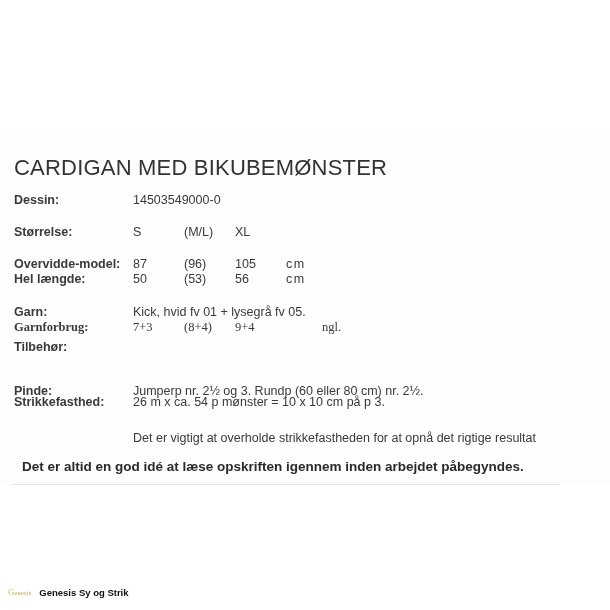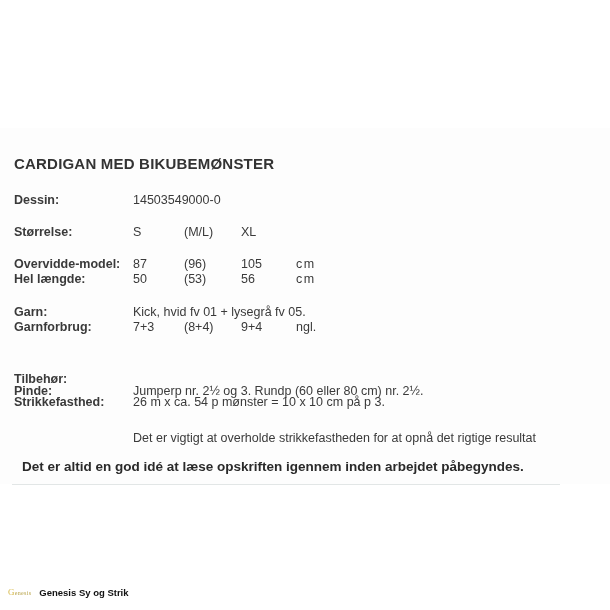--- a/index.html
+++ b/index.html
@@ -8,29 +8,29 @@
     background:#ffffff;
     font-family:"Liberation Sans", sans-serif;
     color:#3a3a3a;
   }
   .panel {
     position:absolute; left:0; top:128px; width:610px; height:356px;
     background:#fdfdfd;
   }
   .title {
     position:absolute; left:14px; top:155px;
-    font-size:15px; letter-spacing:0.2px; color:#333;
-    font-weight:bold;
+    font-size:22px; letter-spacing:0.2px; color:#333;
+    font-weight:normal;
   }
   .row { position:absolute; left:0; width:582px; height:16px; font-size:12.5px; }
   .lbl { position:absolute; left:14px; font-weight:bold; color:#3a3a3a; }
   .c1 { position:absolute; left:133px; }
   .c2 { position:absolute; left:184px; }
-  .c3 { position:absolute; left:241px; }
-  .c4 { position:absolute; left:296px; letter-spacing:1.5px; }
+  .c3 { position:absolute; left:235px; }
+  .c4 { position:absolute; left:286px; letter-spacing:1.5px; }
   .val { position:absolute; left:133px; white-space:nowrap; }
   .notice {
     position:absolute; left:14px; top:459px; font-size:13.5px; font-weight:bold; color:#2a2a2a;padding-left:8px;
   }
   .divider {
     position:absolute; left:12px; top:484px; width:548px; height:1px; background:#e2e6e6;
   }
   .footer { position:absolute; left:8px; top:586px; height:12px; display:flex; align-items:center; }
   .logo {
     font-size:6px; color:#b8a34a; font-family:"Liberation Serif", serif; margin-right:8px; letter-spacing:0.3px;
@@ -71,29 +71,29 @@
   <span class="c2">(53)</span>
   <span class="c3">56</span>
   <span class="c4">cm</span>
 </div>
 
 <div class="row" style="top:305px;">
   <span class="lbl">Garn:</span>
   <span class="val">Kick, hvid fv 01 + lysegrå fv 05.</span>
 </div>
 
-<div class="row" style="top:320px;">
+<div class="row" style="top:320px;font-family:Liberation Serif, serif;">
   <span class="lbl">Garnforbrug:</span>
   <span class="c1">7+3</span>
   <span class="c2">(8+4)</span>
   <span class="c3">9+4</span>
-  <span class="c4" style="letter-spacing:0;">ngl.</span>
+  <span class="c4" style="letter-spacing:0;margin-left:36px;">ngl.</span>
 </div>
 
-<div class="row" style="top:372px;text-align:right;">
+<div class="row" style="top:340px;text-align:right;">
   <span class="lbl">Tilbehør:</span>
 </div>
 
 <div class="row" style="top:384px;">
   <span class="lbl">Pinde:</span>
   <span class="val">Jumperp nr. 2½ og 3. Rundp (60 eller 80 cm) nr. 2½.</span>
 </div>
 
 <div class="row" style="top:395px;">
   <span class="lbl">Strikkefasthed:</span>

